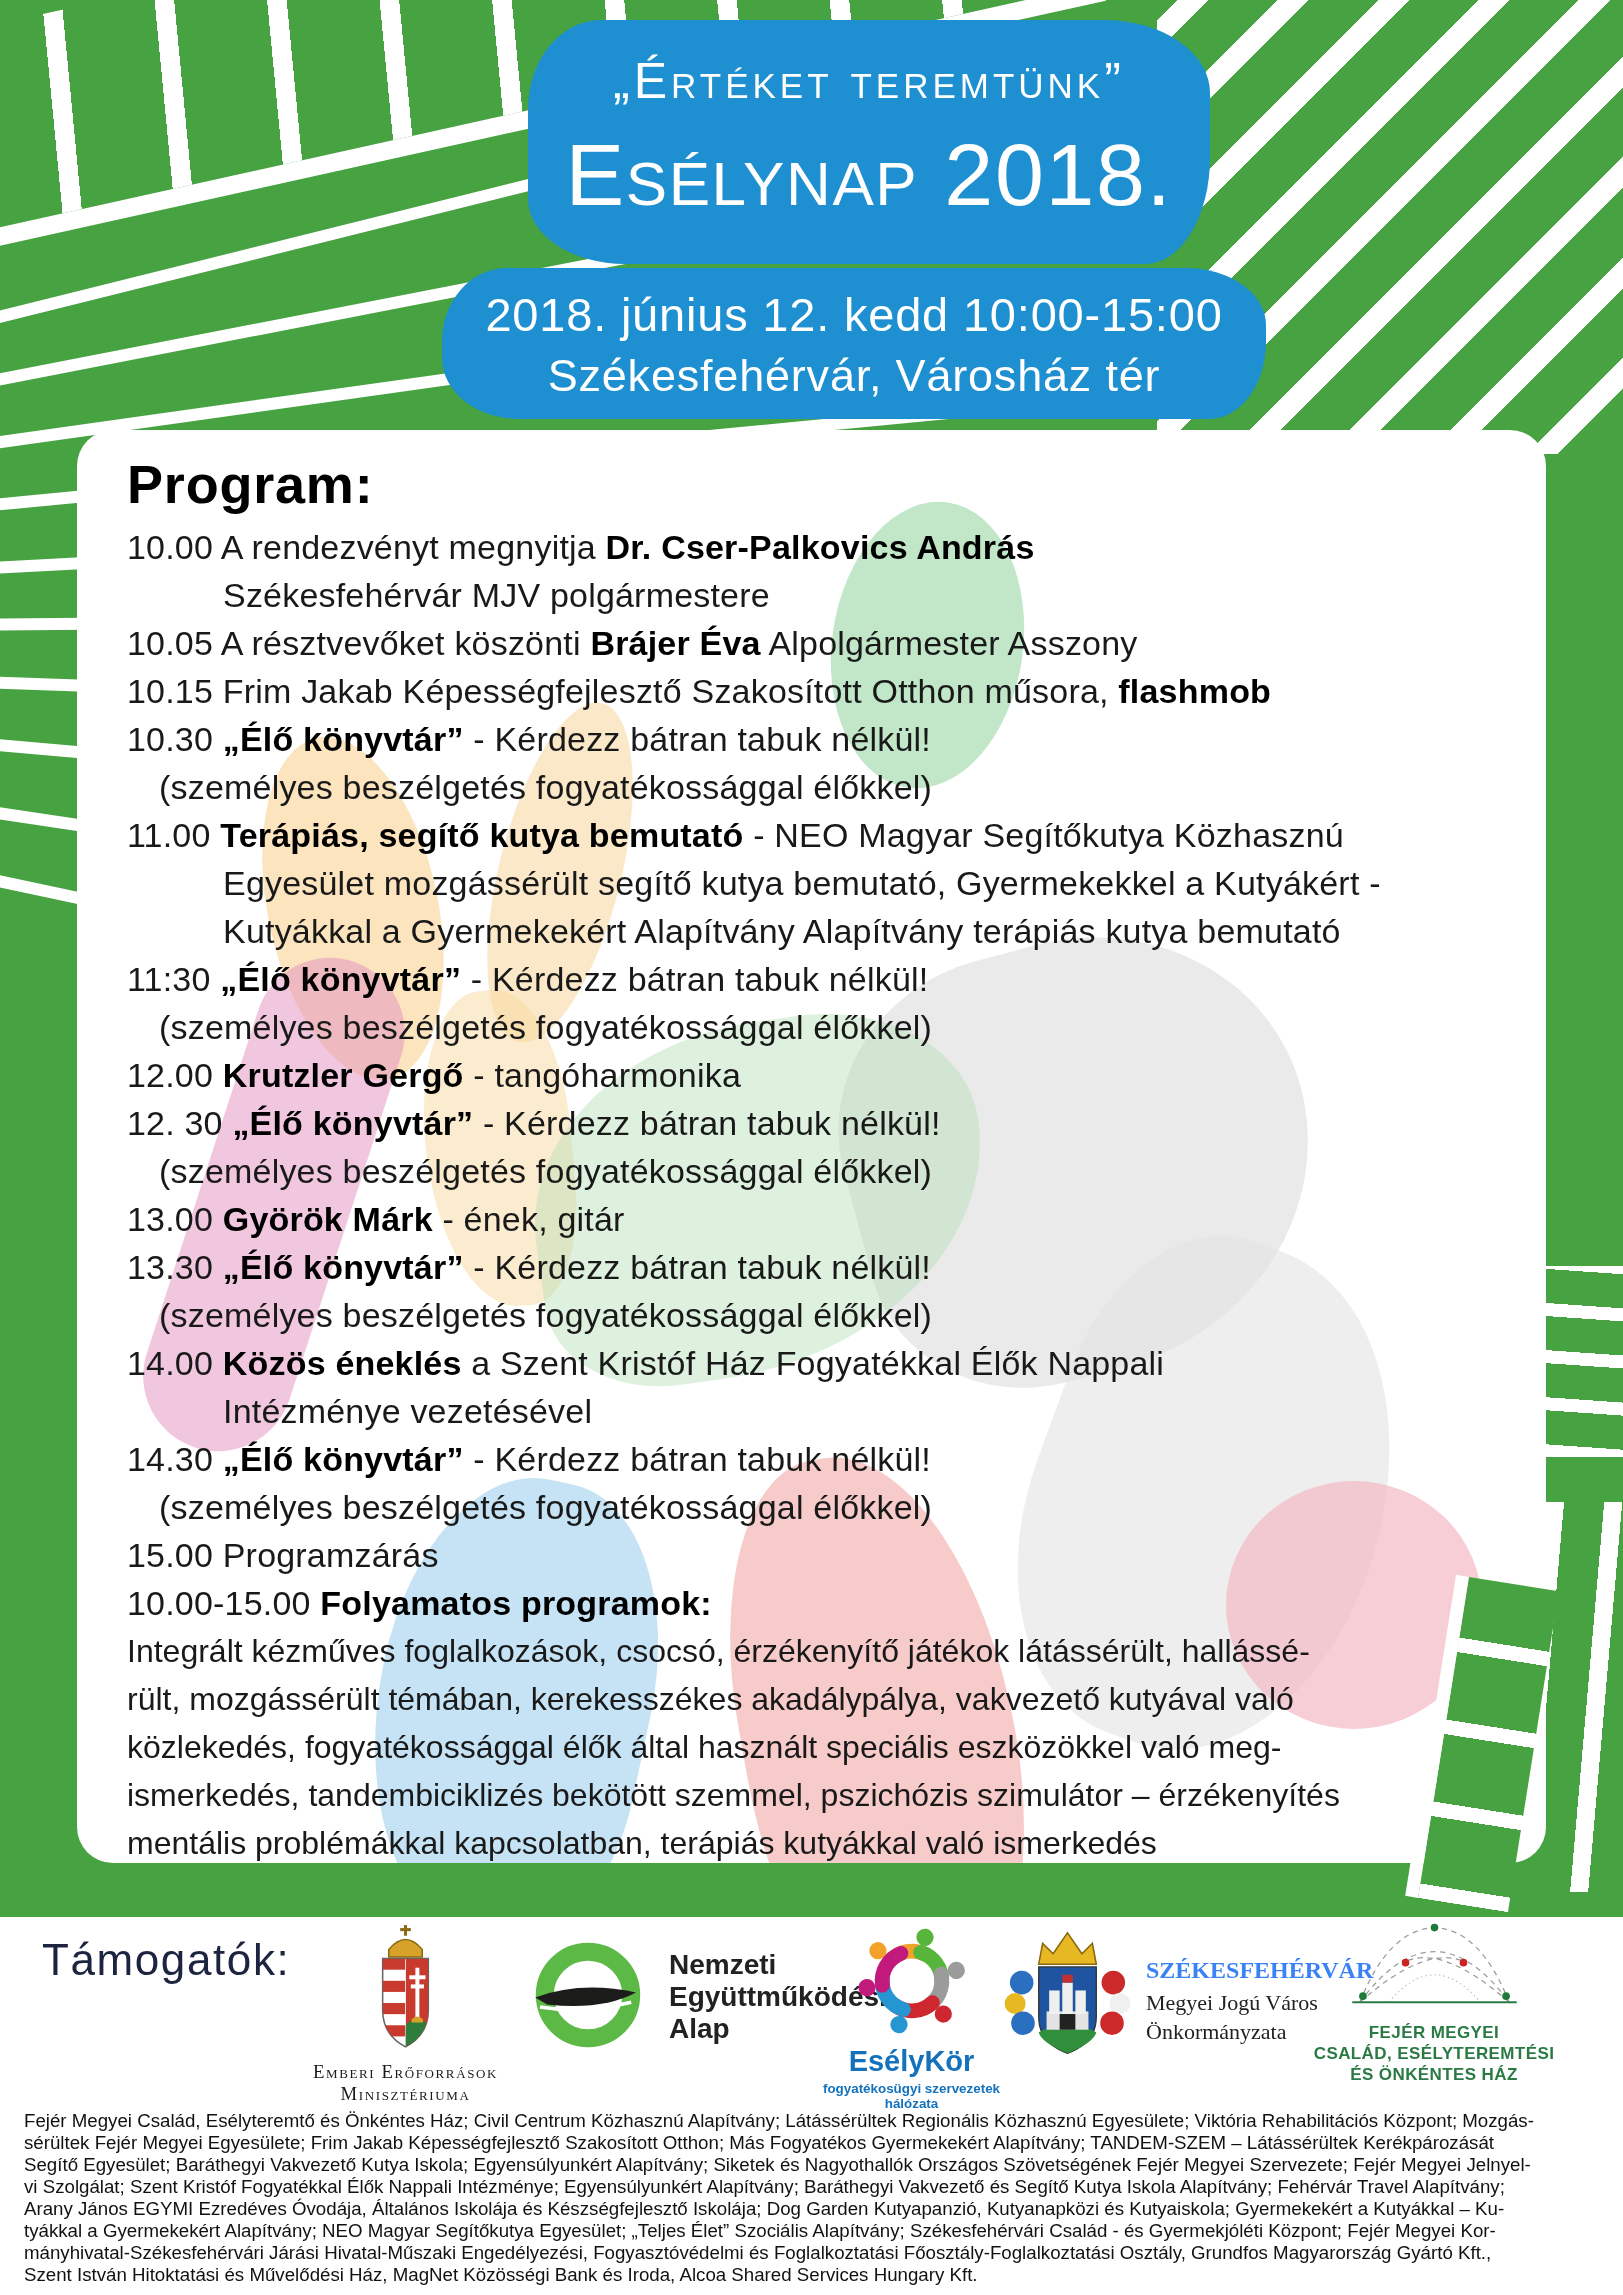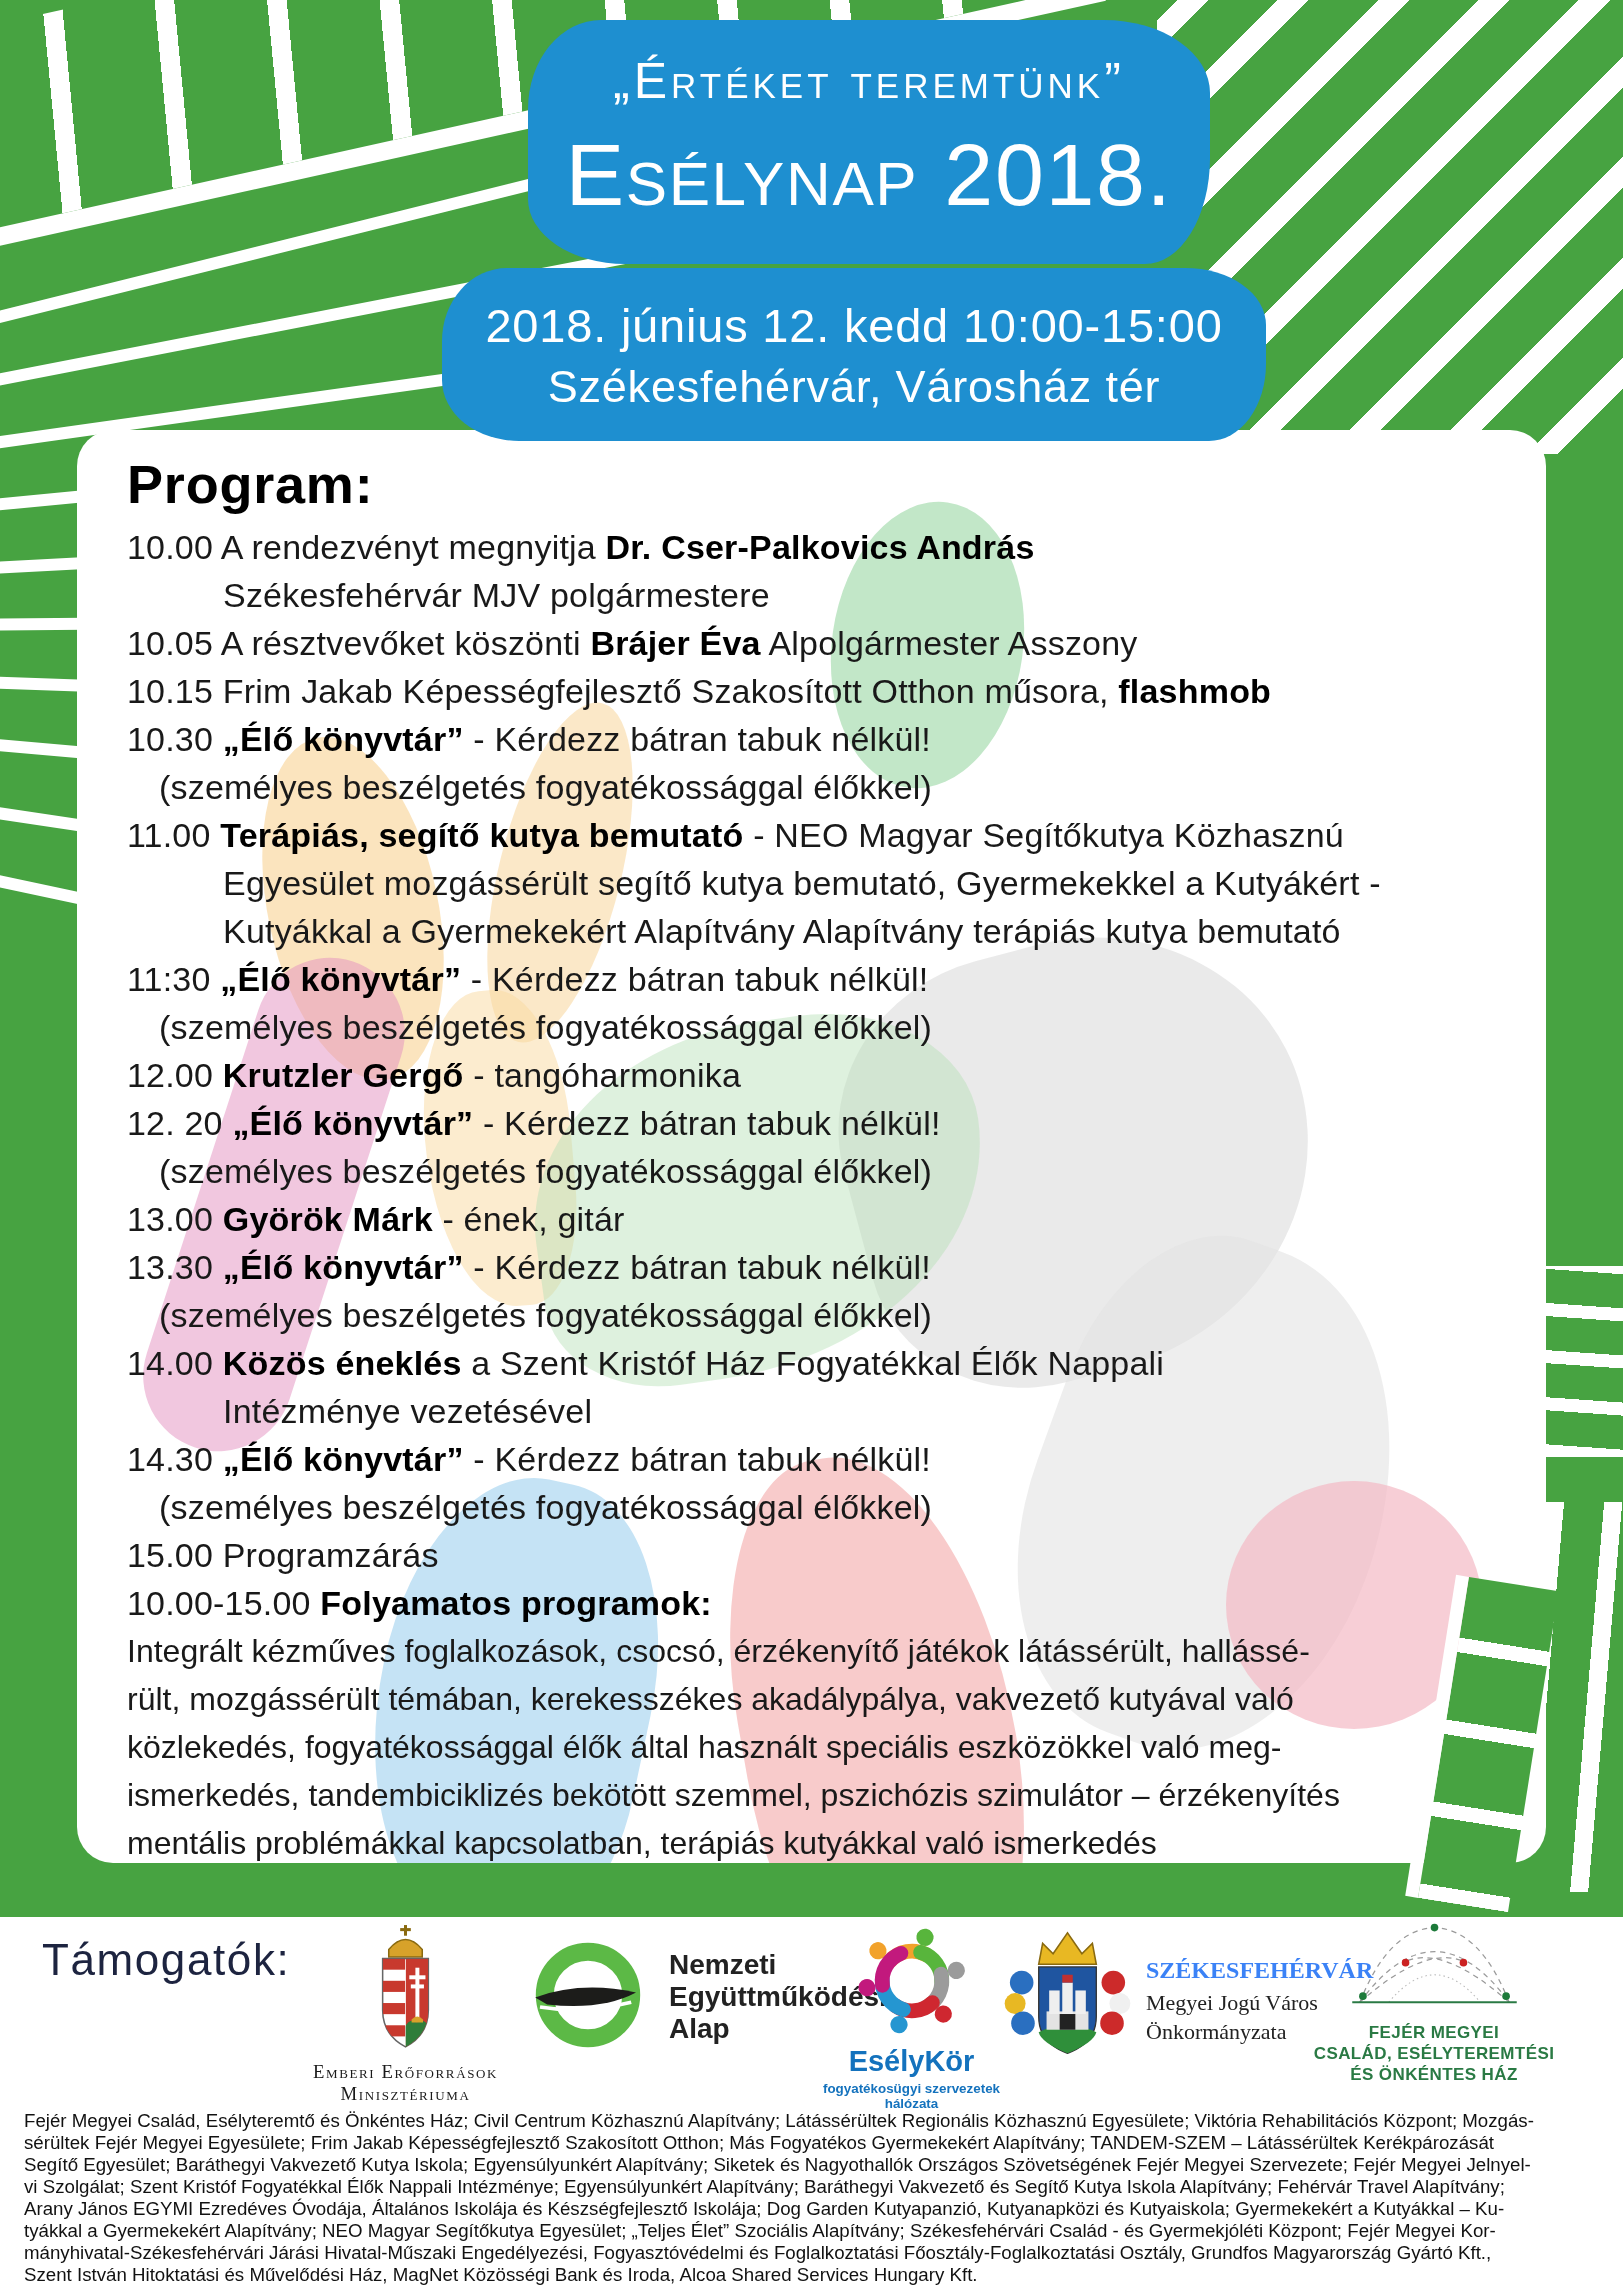--- a/index.html
+++ b/index.html
@@ -48,21 +48,21 @@
   
   .blob{position:absolute;z-index:4;background:#1e8fd0;display:flex;flex-direction:column;justify-content:center;align-items:center;color:#fff;text-align:center;}
   .blob-title{
     left:515px;top:20px;width:682px;height:244px;
     border-radius:73px 106px 65px 97px / 89px 73px 106px 65px;
     margin-left:13px;
   }
   .blob-title .quote{font-size:50px;font-variant:small-caps;letter-spacing:4px;line-height:65px;}
   .blob-title .main-title{font-size:88px;font-variant:small-caps;letter-spacing:1.6px;line-height:122px;}
   .blob-date{
-    left:442px;top:268px;width:824px;height:173px;
+    left:442px;top:268px;width:824px;height:151px;
     border-radius:65px 81px 57px 77px / 73px 57px 77px 61px;
   }
   .blob-date .date{font-size:47px;line-height:65px;letter-spacing:0.8px;}
   .blob-date .loc{font-size:45px;line-height:58px;letter-spacing:0.8px;}
   
   .panel{
     position:absolute;z-index:2;left:77px;top:430px;width:1469px;height:1433px;
     background:#fff;border-radius:36px;overflow:hidden;
   }
   .shape{position:absolute;z-index:0;}
@@ -151,21 +151,21 @@
         <div class="pline main"><span class="time">10.05 </span><span>A résztvevőket köszönti </span><b>Brájer Éva</b><span> Alpolgármester Asszony</span></div>
         <div class="pline main"><span class="time">10.15 </span><span>Frim Jakab Képességfejlesztő Szakosított Otthon műsora, </span><b>flashmob</b></div>
         <div class="pline main"><span class="time">10.30 </span><b>„Élő könyvtár”</b><span> - Kérdezz bátran tabuk nélkül!</span></div>
         <div class="pline paren"><span>(személyes beszélgetés fogyatékossággal élőkkel)</span></div>
         <div class="pline main"><span class="time">11.00 </span><b>Terápiás, segítő kutya bemutató</b><span> - NEO Magyar Segítőkutya Közhasznú</span></div>
         <div class="pline cont"><span>Egyesület mozgássérült segítő kutya bemutató, Gyermekekkel a Kutyákért -</span></div>
         <div class="pline cont"><span>Kutyákkal a Gyermekekért Alapítvány Alapítvány terápiás kutya bemutató</span></div>
         <div class="pline main"><span class="time">11:30 </span><b>„Élő könyvtár”</b><span> - Kérdezz bátran tabuk nélkül!</span></div>
         <div class="pline paren"><span>(személyes beszélgetés fogyatékossággal élőkkel)</span></div>
         <div class="pline main"><span class="time">12.00 </span><b>Krutzler Gergő</b><span> - tangóharmonika</span></div>
-        <div class="pline main"><span class="time">12. 20 </span><b>„Élő könyvtár”</b><span> - Kérdezz bátran tabuk nélkül!</span></div>
+        <div class="pline main"><span class="time">12. 30 </span><b>„Élő könyvtár”</b><span> - Kérdezz bátran tabuk nélkül!</span></div>
         <div class="pline paren"><span>(személyes beszélgetés fogyatékossággal élőkkel)</span></div>
         <div class="pline main"><span class="time">13.00 </span><b>Györök Márk</b><span> - ének, gitár</span></div>
         <div class="pline main"><span class="time">13.30 </span><b>„Élő könyvtár”</b><span> - Kérdezz bátran tabuk nélkül!</span></div>
         <div class="pline paren"><span>(személyes beszélgetés fogyatékossággal élőkkel)</span></div>
         <div class="pline main"><span class="time">14.00 </span><b>Közös éneklés</b><span> a Szent Kristóf Ház Fogyatékkal Élők Nappali</span></div>
         <div class="pline cont"><span>Intézménye vezetésével</span></div>
         <div class="pline main"><span class="time">14.30 </span><b>„Élő könyvtár”</b><span> - Kérdezz bátran tabuk nélkül!</span></div>
         <div class="pline paren"><span>(személyes beszélgetés fogyatékossággal élőkkel)</span></div>
         <div class="pline main"><span class="time">15.00 </span><span>Programzárás</span></div>
         <div class="pline main"><span class="time">10.00-15.00 </span><b>Folyamatos programok:</b></div>

